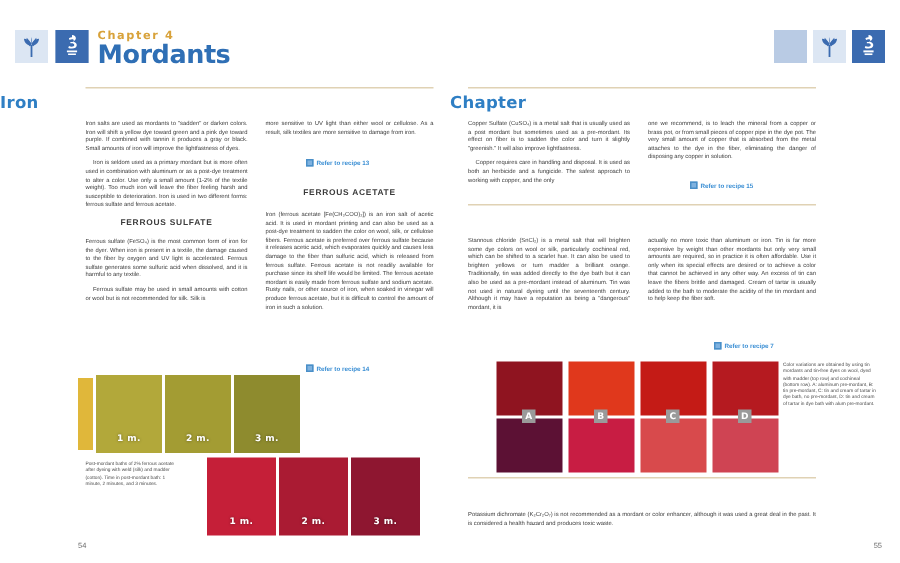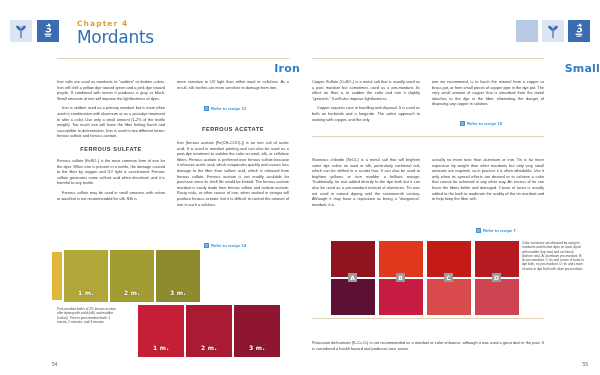--- a/index.html
+++ b/index.html
@@ -12,36 +12,36 @@
   .spread{position:relative;width:600px;height:375px;display:flex;background:#fff;}
   .page{position:relative;height:375px;background:#fff;box-sizing:border-box;}
   .page-left{width:300px;padding:0;}
   .page-right{width:300px;padding:0;}
 
   
   .chapter-header{position:absolute;left:10px;top:20px;display:flex;align-items:flex-start;gap:5px;}
   .glyph{width:22px;height:22px;display:block;}
   .glyph.plain{background:#b9cbe4;}
   .glyph.solid{background:#3b6bb0;}
-  .chapter-text{margin-left:13px;margin-top:-1px;}
+  .chapter-text{margin-left:1px;margin-top:-1px;}
   .chapter-kicker{
     font-size:7.5px;letter-spacing:1.1px;color:#d8a23a;font-weight:700;
     font-family:"DejaVu Sans", sans-serif;line-height:9px;
   }
   .chapter-title{
     font-size:17px;color:#2f6fb5;line-height:17px;margin-top:1px;
-    font-family:"DejaVu Sans", sans-serif;font-weight:400;letter-spacing:-0.3px;
+    font-family:"DejaVu Sans", sans-serif;font-weight:700;letter-spacing:-0.3px;
   }
 
   .top-glyphs{position:absolute;right:10px;top:20px;display:flex;gap:4px;}
 
   
   .rule{position:absolute;height:1px;background:#e0d2b4;}
   .section-head{
-    position:absolute;width:100%;text-align:right;
+    position:absolute;width:100%;text-align:left;
     font-size:11px;color:#2f7fc4;font-weight:700;
     font-family:"DejaVu Sans", sans-serif;letter-spacing:0.2px;
   }
   .sub-head{
     position:absolute;text-align:center;
     font-size:5.6px;color:#3b3b3b;font-weight:700;letter-spacing:0.5px;
     font-family:"Liberation Sans", sans-serif;
   }
 
   
@@ -213,21 +213,21 @@
             <path d="M11 3.4c1.6 0 2.6 1 2.6 2.1 0 1.1-1 1.7-2 2.1 1.3.2 2.6 1 2.6 2.4 0 1.5-1.4 2.4-3.2 2.4-1 0-1.9-.2-2.5-.6l.5-1.2c.5.3 1.1.5 1.8.5 1 0 1.7-.4 1.7-1.1 0-.8-.8-1.1-1.8-1.1h-.8V8h.7c.9 0 1.6-.3 1.6-1 0-.6-.5-.9-1.2-.9-.6 0-1.2.2-1.6.5l-.5-1.1c.6-.4 1.4-.6 2.1-.6z"></path>
             <path d="M7.6 13.6h6.8v1.3H7.6z"></path>
             <path d="M8.4 15.6h5.2v1.1H8.4z"></path>
           </g>
         </svg>
       </span>
     </div>
 
     <div class="rule" style="left:12px;top:58px;width:232px;"></div>
 
-    <div class="section-head" style="left:0;top:62px;">Small</div>
+    <div class="section-head" style="left:0;top:62px;">Chapter</div>
 
     <div class="col" style="left:12px;top:79px;width:108px;">
       <p>Copper Sulfate (CuSO₄) is a metal salt that is usually used as a post mordant but sometimes used as a pre-mordant. Its effect on fiber is to sadden the color and turn it slightly "greenish." It will also improve lightfastness.</p>
       <p class="ind">Copper requires care in handling and disposal. It is used as both an herbicide and a fungicide. The safest approach to working with copper, and the only</p>
     </div>
 
     <div class="col" style="left:132px;top:79px;width:112px;">
       <p>one we recommend, is to leach the mineral from a copper or brass pot, or from small pieces of copper pipe in the dye pot. The very small amount of copper that is absorbed from the metal attaches to the dye in the fiber, eliminating the danger of disposing any copper in solution.</p>
     </div>
 

